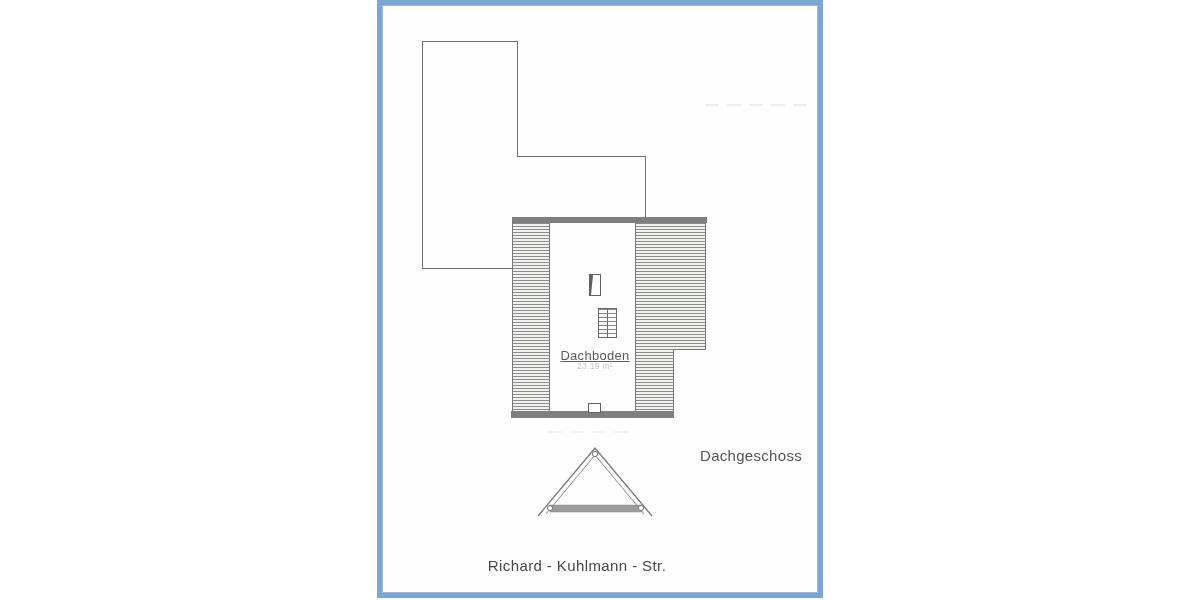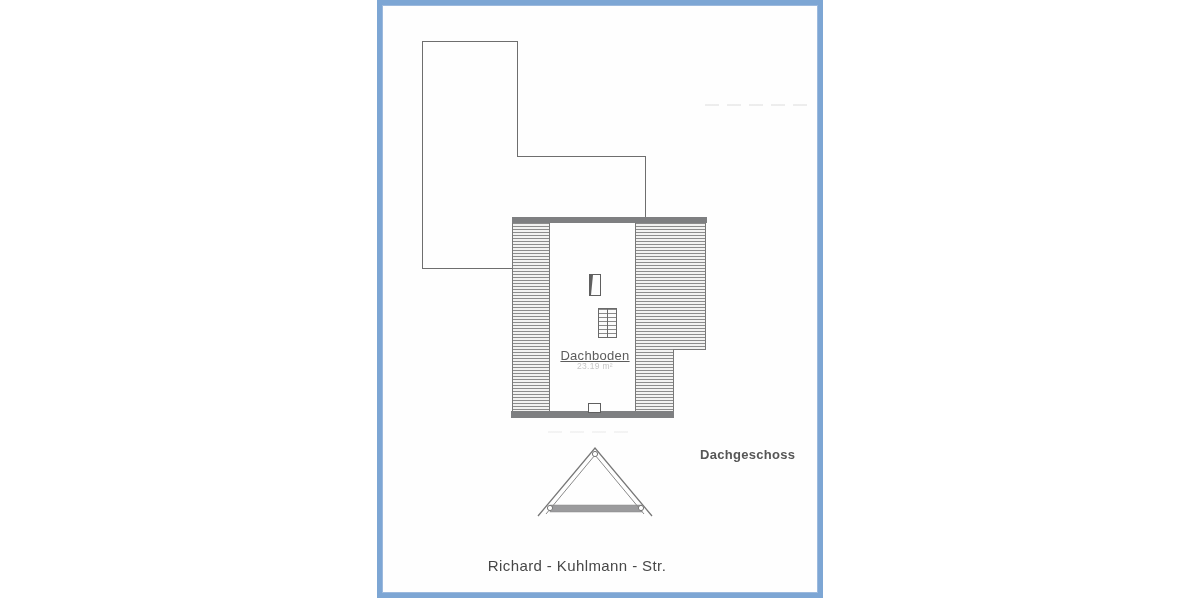--- a/index.html
+++ b/index.html
@@ -30,21 +30,21 @@
   .band{background:#7e7f81;}
   .step-line{background:#787878;}
   
   .room-label{
     font-size:13px;color:#5c5c5c;text-align:center;letter-spacing:.3px;text-decoration:underline;
   }
   .room-area{
     font-size:8.5px;color:#c6c6c6;text-align:center;letter-spacing:.3px;
   }
   .section-label{
-    font-size:13px;color:#565656;letter-spacing:.3px;font-weight:bold;
+    font-size:15px;color:#565656;letter-spacing:.3px;
   }
   .street-title{
     left:377px;top:557px;width:400px;text-align:center;
     font-size:15px;color:#474747;letter-spacing:.4px;
   }
   
   .hatch-door{
     left:588px;top:403px;width:13px;height:10px;
     border:1px solid #5f5f5f;background:#fdfdfd;box-sizing:border-box;
   }

